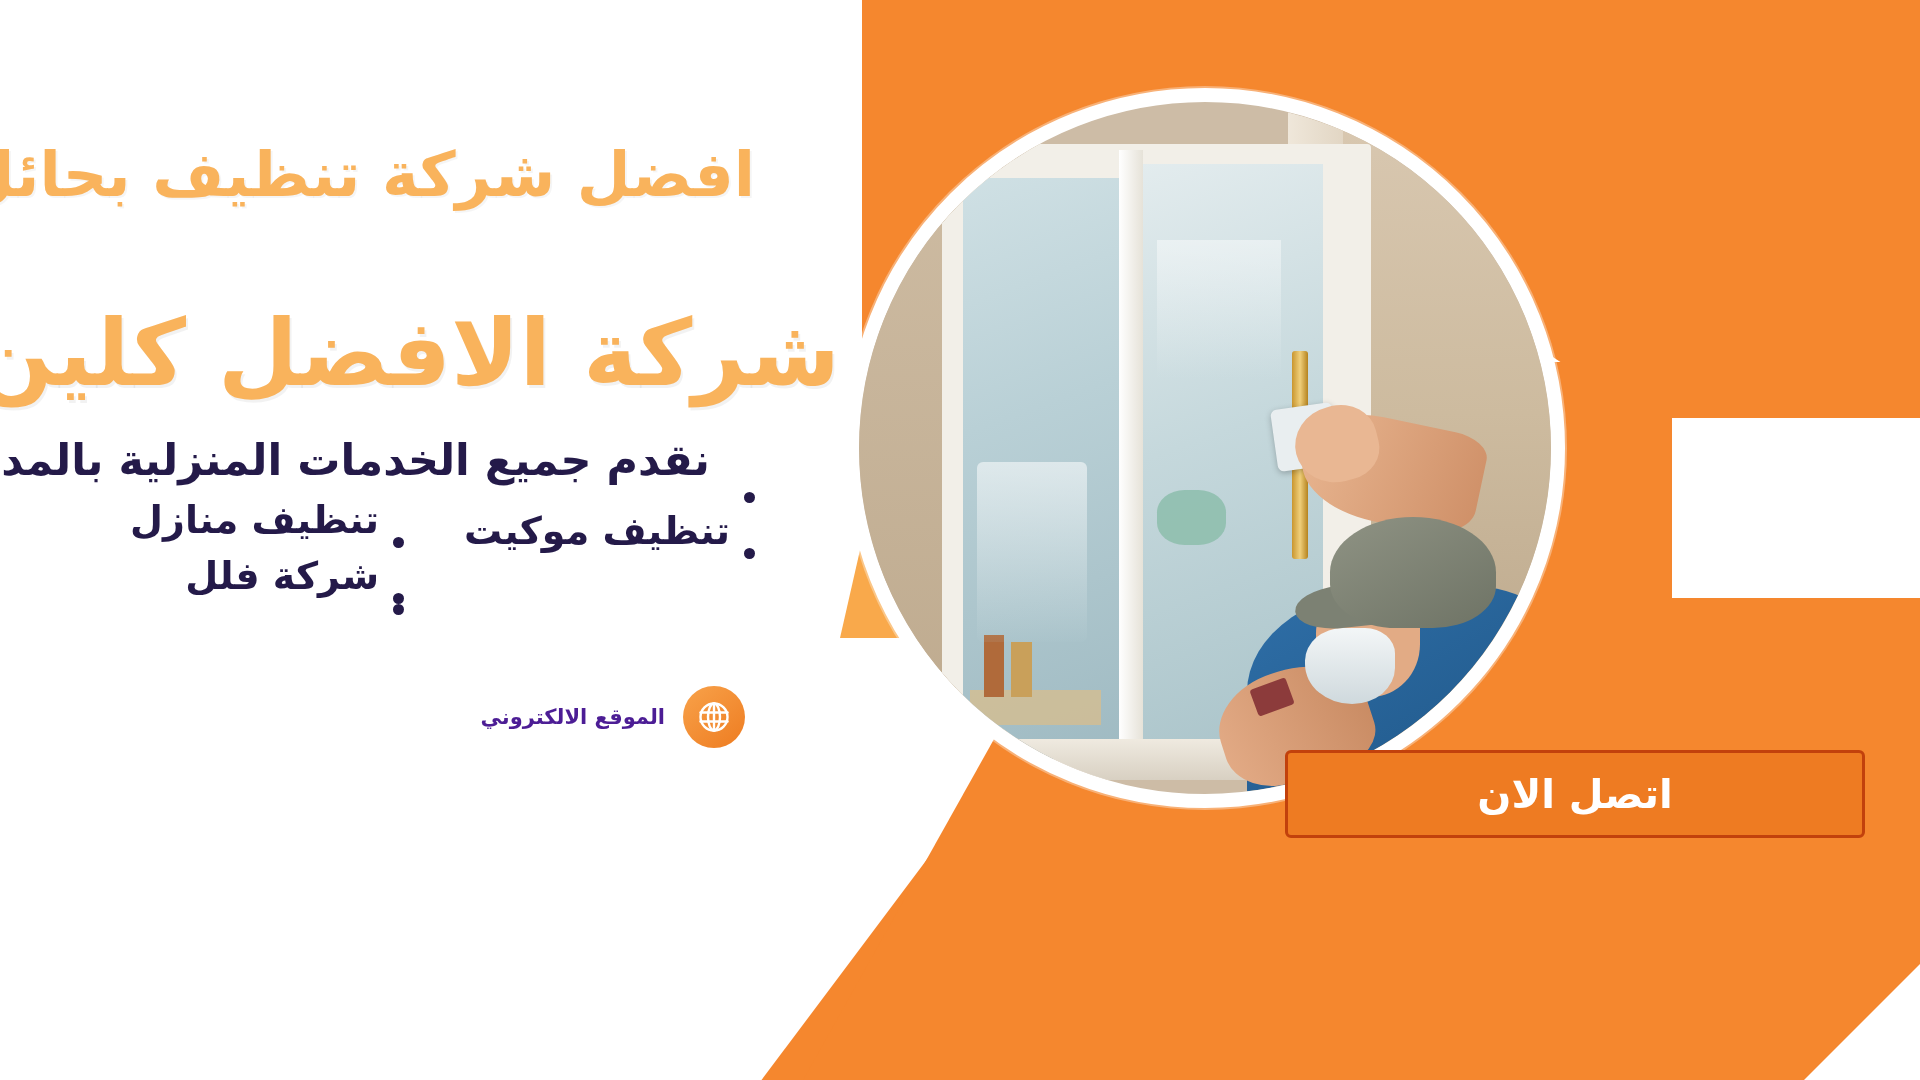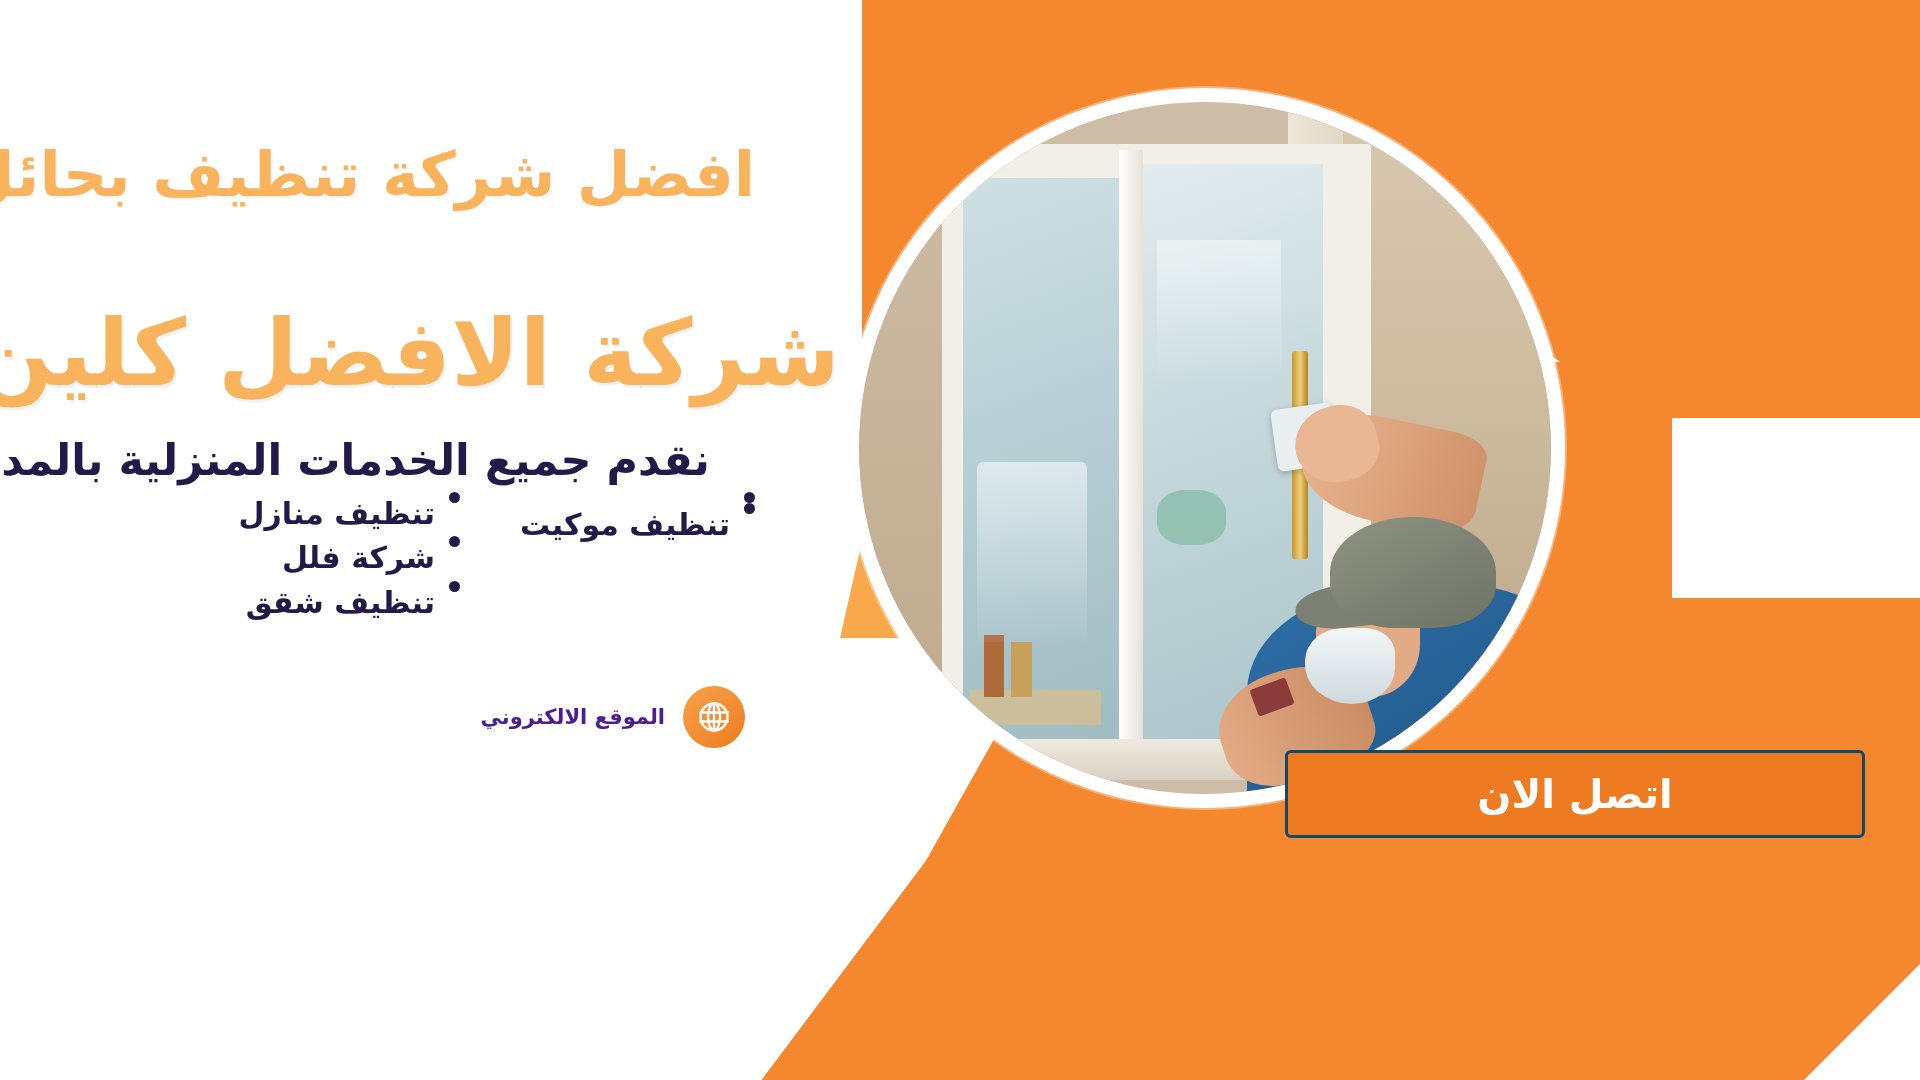--- a/index.html
+++ b/index.html
@@ -154,23 +154,23 @@
     white-space:nowrap;
   }
 
   .lists{
     position:absolute; right:85px; top:492px;
     width:600px; display:flex; flex-direction:row; gap:60px;
     justify-content:flex-start;
   }
   .svc-col{ list-style:none; }
   .svc-col li{
-    display:flex; align-items:flex-start; justify-content:flex-start;
+    display:flex; align-items:flex-end; justify-content:flex-start;
     gap:14px;
-    font-size:30px; font-weight:700; color:#241A49;
+    font-size:38px; font-weight:700; color:#241A49;
     line-height:1.48; white-space:nowrap;
   }
   .bullet{
     display:inline-block; width:11px; height:11px;
     border-radius:50%; background:#241A49; flex:0 0 auto;
   }
   .col-right{ margin-right:0; }
   .col-left{ margin-right:20px; }
 
   
@@ -187,21 +187,21 @@
   .globe svg{ display:block; }
   .web-label{
     font-size:21px; font-weight:700; color:#4c1d95; white-space:nowrap;
   }
 
   
   .cta{
     position:absolute; left:1285px; top:750px;
     width:580px; height:88px;
     background:#EE7B22;
-    border:3px solid #0c4a6e;
+    border:3px solid #c2410c;
     border-radius:6px;
     display:flex; align-items:center; justify-content:center;
     cursor:pointer;
   }
   .cta-label{
     font-size:40px; font-weight:700; color:#ffffff;
     letter-spacing:0px; white-space:nowrap;
   }
 </style>
 </head>
@@ -271,21 +271,20 @@
       <li>
         <span class="bullet"></span>
         <span>تنظيف منازل</span>
       </li>
       <li>
         <span class="bullet"></span>
         <span>شركة فلل</span>
       </li>
       <li>
         <span class="bullet"></span>
-        <span>تنظيف شقق</span>
       </li>
     </ul>
 
   </div>
 
   <div class="web-row">
     <span class="globe">
       <svg width="36" height="36" viewBox="0 0 24 24" fill="none" stroke="#ffffff" stroke-width="1.6" stroke-linecap="round">
         <circle cx="12" cy="12" r="9"></circle>
         <ellipse cx="12" cy="12" rx="4" ry="9"></ellipse>

